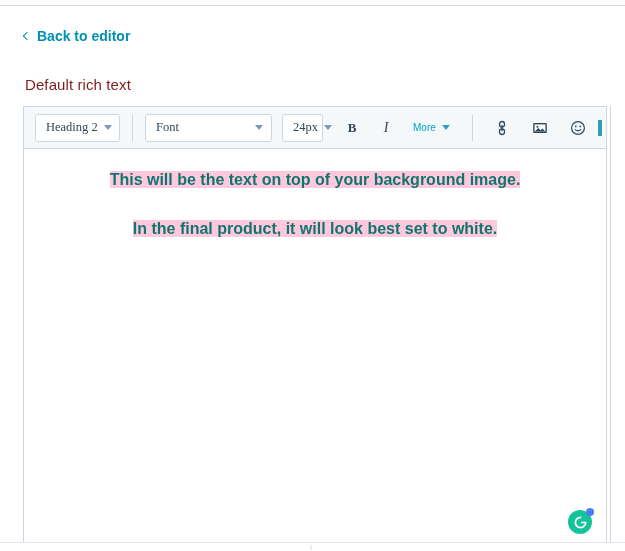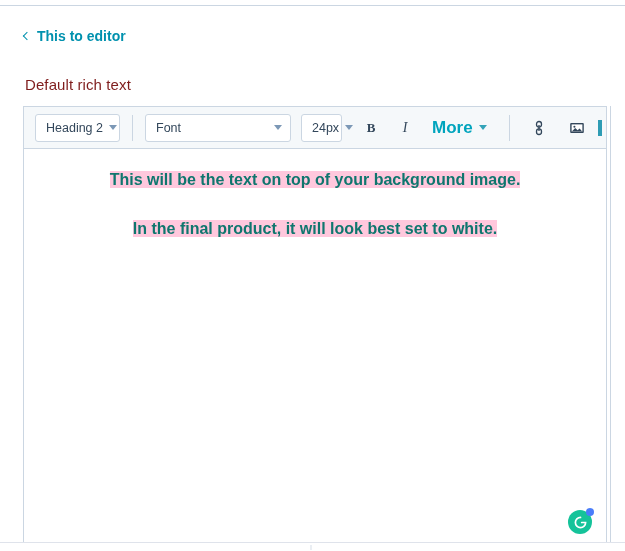--- a/index.html
+++ b/index.html
@@ -88,23 +88,24 @@
     border: 1px solid #cbd6e2;
     border-radius: 3px;
     display: inline-flex;
     align-items: center;
     justify-content: space-between;
     padding: 0 8px 0 10px;
     font-size: 12.5px;
     color: #33475b;
     cursor: pointer;
     flex: none;
+    font-family: Liberation Serif, serif;
   }
   .sel-heading { width: 85px; }
-  .sel-font { width: 146px; }
+  .sel-font { width: 127px; }
   .sel-size { width: 41px; padding-right: 6px; }
 
   .caret {
     width: 0; height: 0;
     border-left: 4px solid transparent;
     border-right: 4px solid transparent;
     border-top: 5px solid #7c98b6;
     margin-left: 6px;
     flex: none;
   }
@@ -124,22 +125,22 @@
     align-items: center;
     justify-content: center;
     color: #33475b;
     cursor: pointer;
     flex: none;
   }
   .tb-bold { font-weight: 700; font-size: 13px; font-family: "Liberation Serif", serif; }
   .tb-ital { font-style: italic; font-size: 14px; font-family: "Liberation Serif", serif; }
   .tb-more {
     color: #00a4bd;
-    font-size: 17px;
-    font-weight: 700;
+    font-size: 10px;
+    font-weight: 400;
     padding: 0 4px;
     display: inline-flex;
     align-items: center;
   }
 
   .ico { display: inline-block; width: 16px; height: 16px; }
   .ico svg { display: block; }
 
   
   .content {
@@ -226,21 +227,21 @@
 </style>
 </head>
 <body>
 
 <div class="page">
 
   <div class="top-rule"></div>
 
   <div class="back-link">
     <span class="chev"></span>
-    <span>This to editor</span>
+    <span>Back to editor</span>
   </div>
 
   <div class="page-title">Default rich text</div>
 
   <div class="editor">
 
     <div class="toolbar">
 
       <div class="tb-select sel-heading">
         <span>Heading 2</span>

